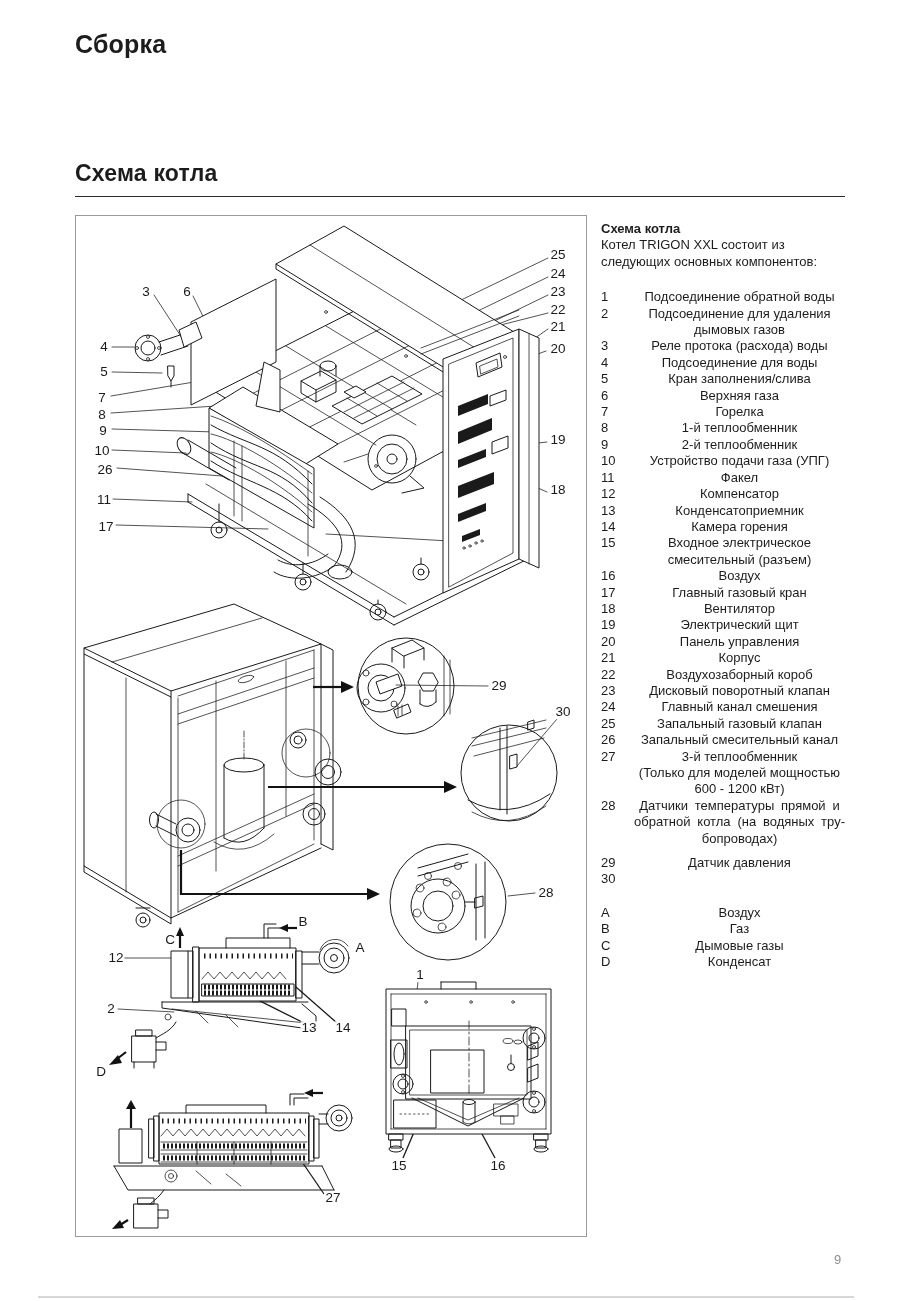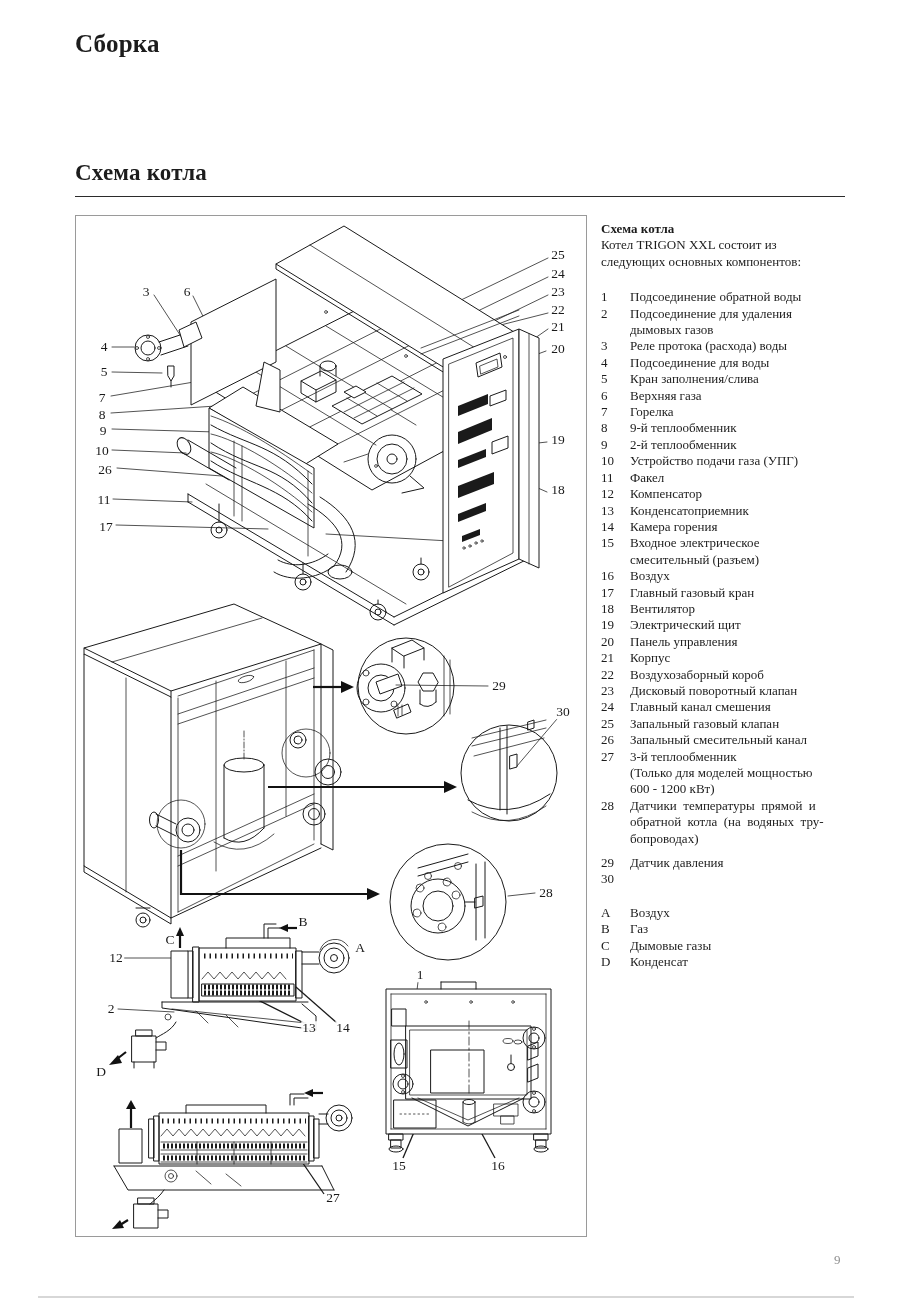--- a/index.html
+++ b/index.html
@@ -1,33 +1,33 @@
 <!DOCTYPE html>
 <html><head>
 <meta charset="utf-8">
 <style>
   html,body{margin:0;padding:0;background:#fff;}
   .page{position:relative;width:854px;height:1301px;background:#ffffff;
-        font-family:Liberation Serif, serif;color:#1c1c1c;overflow:hidden;}
+        font-family:Liberation Sans, sans-serif;color:#1c1c1c;overflow:hidden;}
   .h1{position:absolute;left:75px;top:30px;font-size:25px;font-weight:bold;letter-spacing:.2px;}
   .h2{position:absolute;left:75px;top:160px;font-size:23px;font-weight:bold;letter-spacing:.2px;}
   .rule{position:absolute;left:75px;top:196px;width:770px;height:0;border-top:1.6px solid #2b2b2b;}
   .dbox{position:absolute;left:75px;top:215px;width:510px;height:1020px;border:1px solid #9a9a9a;}
   .dbox svg{position:absolute;left:0;top:0;}
   .callout-layer{position:absolute;left:0;top:0;width:100%;height:100%;}
   .callout{position:absolute;transform:translate(-50%,-50%);font-size:13.5px;line-height:1;
            color:#1a1a1a;background:rgba(255,255,255,.9);padding:0 1px;white-space:nowrap;}
   .legend{position:absolute;left:601px;top:221px;width:248px;font-size:13px;line-height:16.4px;}
   .lhead{font-weight:bold;}
   .lintro{white-space:pre-line;}
   .llist{margin-top:19px;}
   .lrow{display:flex;}
   .lrow.gap{margin-top:8px;}
   .lnum{width:29px;flex:none;}
-  .ltxt{flex:1;white-space:pre-line;}
+  .ltxt{flex:1;white-space:pre-line;text-align:center;}
   .ltxt.just{word-spacing:3.2px;}
   .lletters{margin-top:17px;}
   .pgnum{position:absolute;left:834px;top:1252px;font-size:13px;color:#8f8f8f;}
   .artifact{position:absolute;left:38px;top:1296px;width:882px;height:1.6px;background:#c9c9c9;opacity:.75;}
   
   .ln{fill:none;stroke:#1a1a1a;stroke-width:1;stroke-linejoin:round;stroke-linecap:round;}
   .lt{fill:none;stroke:#1a1a1a;stroke-width:.75;stroke-linejoin:round;stroke-linecap:round;}
   .l13{fill:none;stroke:#1a1a1a;stroke-width:1.3;}
   .wf{fill:#ffffff;stroke:#1a1a1a;stroke-width:1;stroke-linejoin:round;}
   .dk{fill:#1a1a1a;stroke:none;}
@@ -527,21 +527,21 @@
         <div class="lrow">
           <span class="lnum">6</span>
           <span class="ltxt">Верхняя газа</span>
         </div>
         <div class="lrow">
           <span class="lnum">7</span>
           <span class="ltxt">Горелка</span>
         </div>
         <div class="lrow">
           <span class="lnum">8</span>
-          <span class="ltxt">9-й теплообменник</span>
+          <span class="ltxt">1-й теплообменник</span>
         </div>
         <div class="lrow">
           <span class="lnum">9</span>
           <span class="ltxt">2-й теплообменник</span>
         </div>
         <div class="lrow">
           <span class="lnum">10</span>
           <span class="ltxt">Устройство подачи газа (УПГ)</span>
         </div>
         <div class="lrow">

